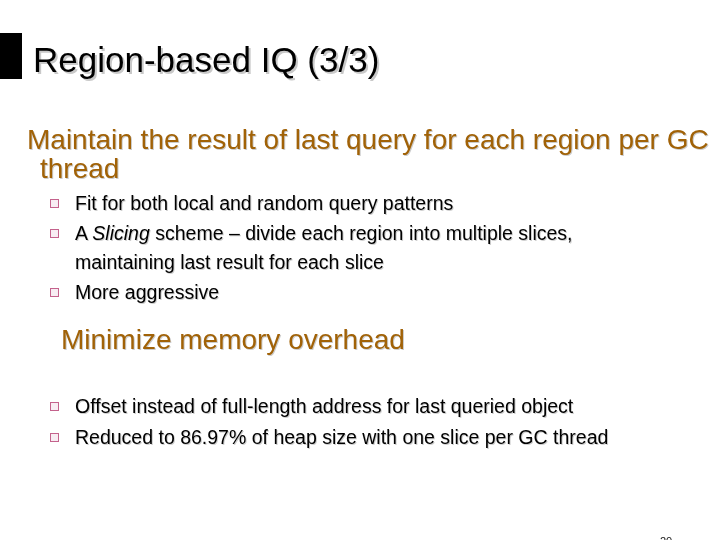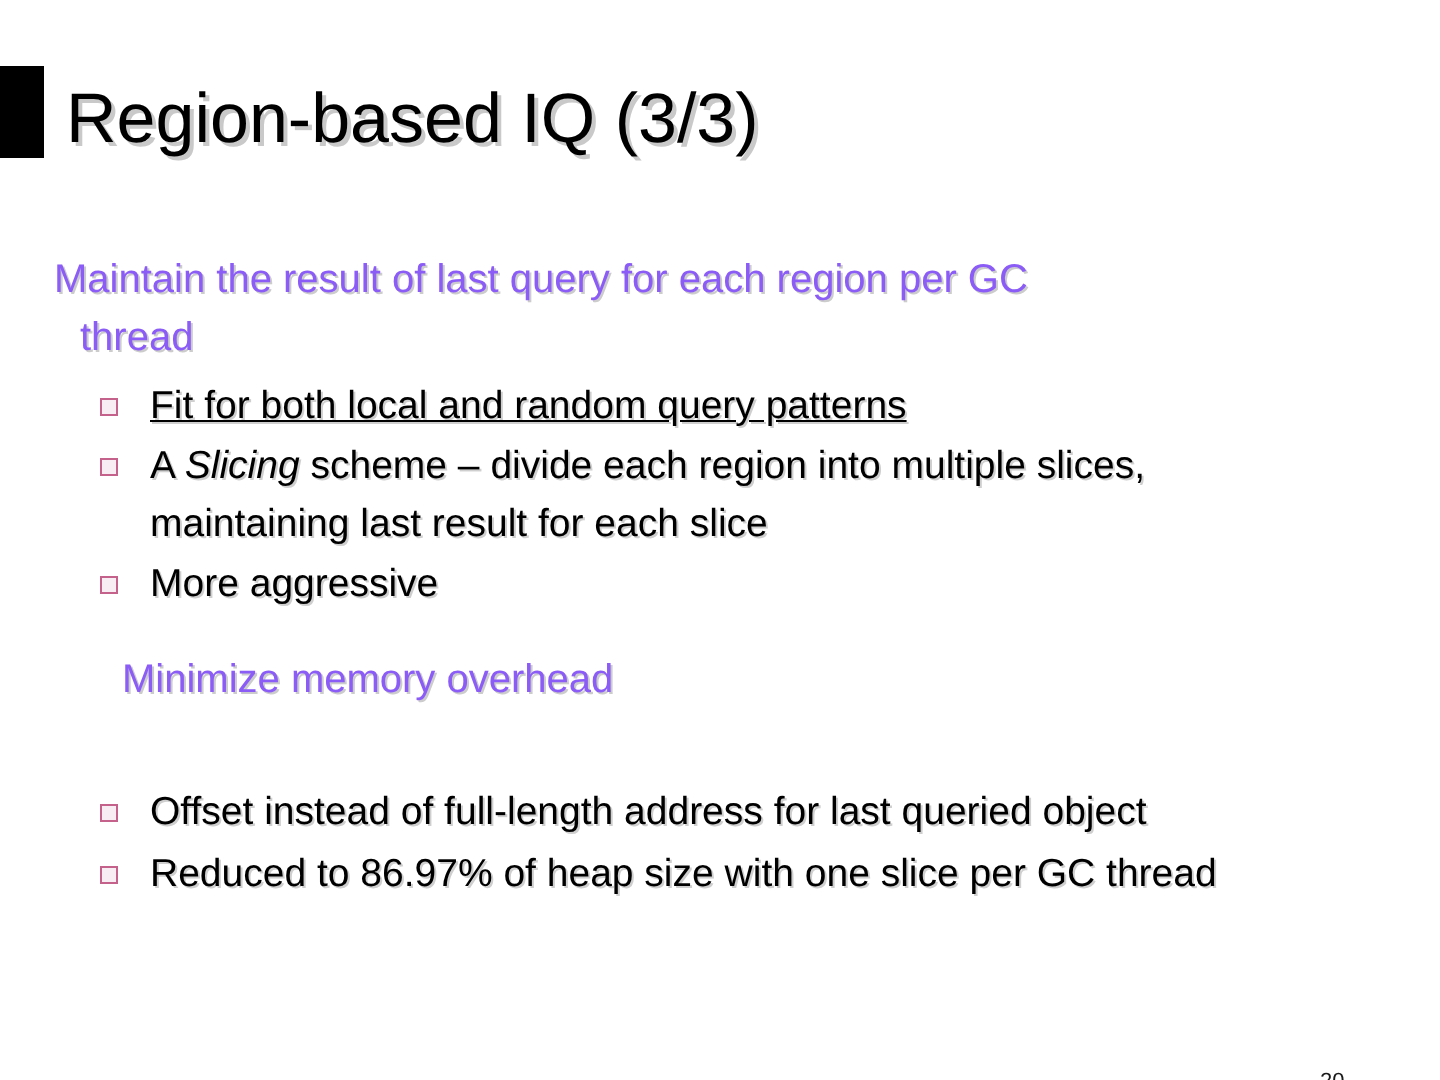--- a/index.html
+++ b/index.html
@@ -29,24 +29,24 @@
     left: 33px;
     top: 37px;
     font-size: 35px;
     line-height: 46px;
     white-space: nowrap;
     color: #000000;
     text-shadow: 2px 2px 0 #c9c9c9;
   }
   .heading-line {
     position: absolute;
-    font-size: 20px;
+    font-size: 28px;
     line-height: 30px;
     white-space: nowrap;
-    color: #8b5cf6;
+    color: #a16207;
     text-shadow: 1px 1px 0 #cccccc;
   }
   .bullet-line {
     position: absolute;
     left: 50px;
     padding-left: 25px;
     font-size: 19.5px;
     line-height: 29px;
     white-space: nowrap;
     color: #000000;
@@ -80,21 +80,21 @@
 <body>
 
 <div class="slide">
 
   <div class="title-marker"></div>
   <div class="slide-title">Region-based IQ (3/3)</div>
 
   <div class="heading-line" style="left:27px; top:125px;">Maintain the result of last query for each region per GC</div>
   <div class="heading-line" style="left:40px; top:154px;">thread</div>
 
-  <div class="bullet-line" style="top:189px;text-decoration:underline;">
+  <div class="bullet-line" style="top:189px;">
     <span class="sq"></span>
     <span>Fit for both local and random query patterns</span>
   </div>
 
   <div class="bullet-line" style="top:219px;">
     <span class="sq"></span>
     <span><span>A </span><em>Slicing</em><span> scheme – divide each region into multiple slices,</span></span>
   </div>
 
   <div class="bullet-line cont" style="top:248px;">

